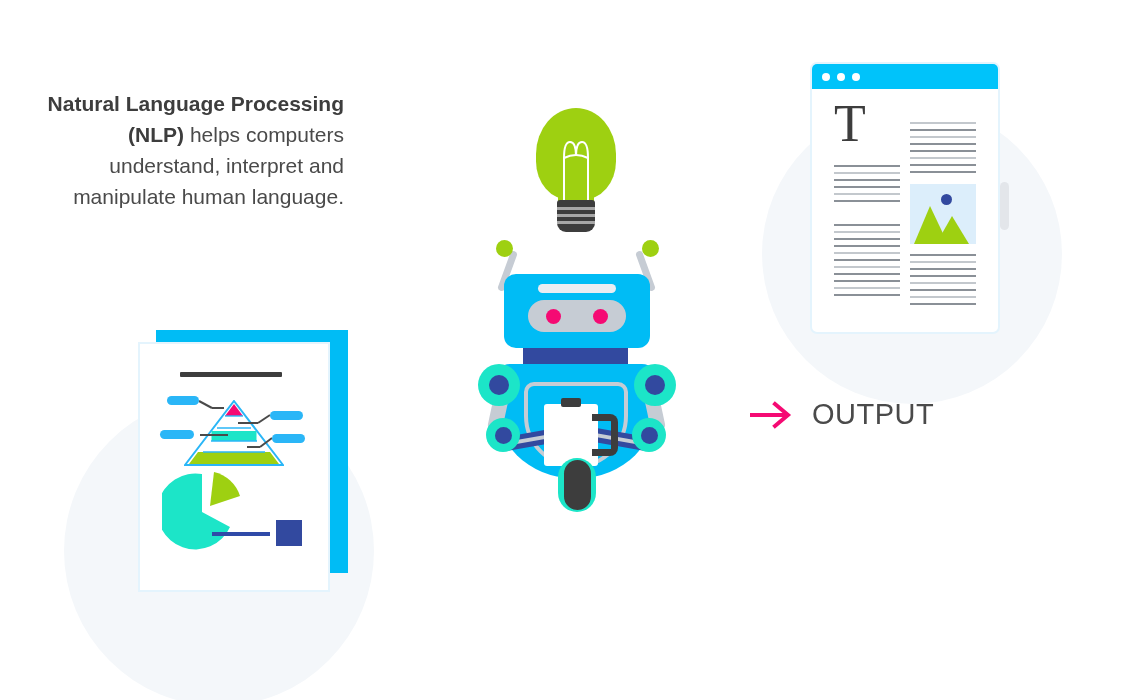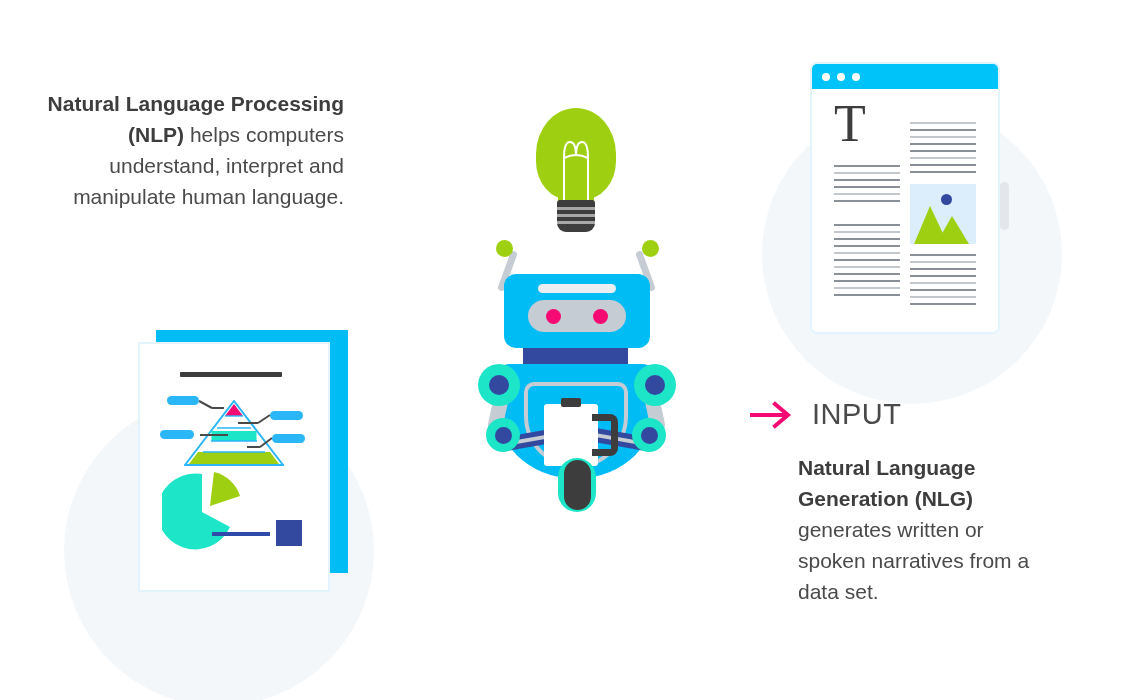--- a/index.html
+++ b/index.html
@@ -270,20 +270,17 @@
     <div class="txtline abs" style="left:100px;top:227px;width:66px;"></div>
     <div class="txtline abs light" style="left:100px;top:234px;width:66px;"></div>
     <div class="txtline abs" style="left:100px;top:241px;width:66px;"></div>
   </div>
 
   <div class="abs" id="output-row">
     <svg class="arrow" width="46" height="30" viewBox="0 0 46 30">
       <line x1="2" y1="15" x2="38" y2="15" stroke="#f50a73" stroke-width="4"></line>
       <polyline points="27,4 40,15 27,26" fill="none" stroke="#f50a73" stroke-width="4" stroke-linecap="square"></polyline>
     </svg>
-    <span class="bigword">INPUT</span>
-  </div>
-
-  <div class="abs para" id="nlg-paragraph">
-    <b>Natural Language Generation (NLG)</b><span> generates written or spoken narratives from a data set.</span>
-  </div>
+    <span class="bigword">OUTPUT</span>
+  </div>
+
 
 </div>
 
 </body></html>

